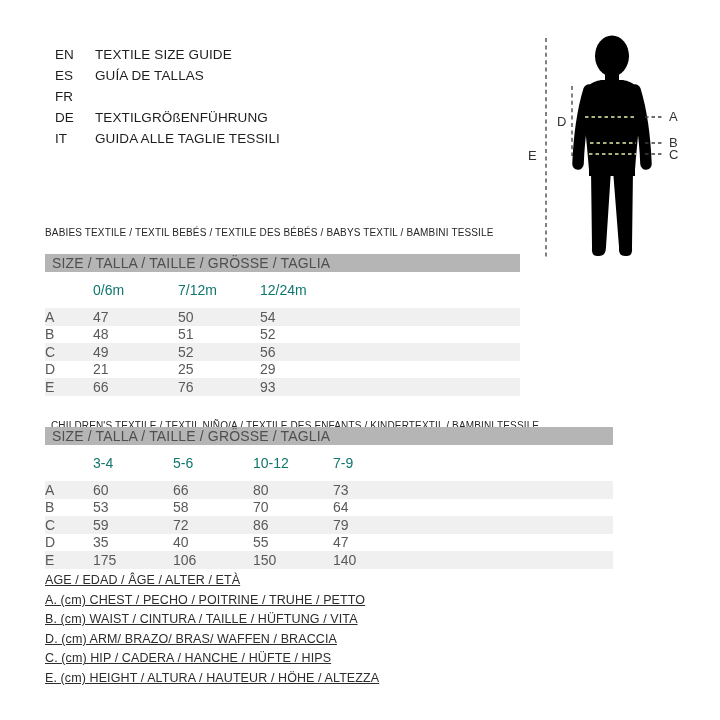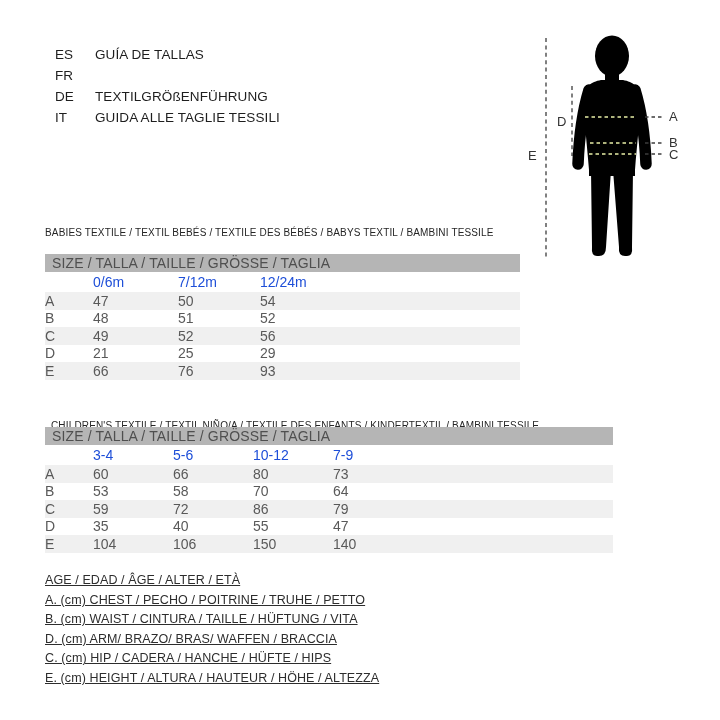--- a/index.html
+++ b/index.html
@@ -23,34 +23,38 @@
   .section-title { position:absolute; left:45px; font-size:10px; color:#262626; letter-spacing:0.15px; white-space:nowrap; }
   .title-babies   { top:227px; }
   .title-children { top:420px;margin-left:6px; }
 
   
   table.size-table { position:absolute; left:45px; border-collapse:collapse; table-layout:fixed; font-size:14px; color:#595959; }
   .table-babies   { top:254px; width:475px; }
   .table-children { top:427px; width:568px; }
   table.size-table td { height:17.5px; padding:0; text-align:left; vertical-align:middle; }
   tr.bar-row td { background:#b5b5b5; color:#4f4f4f; height:18px; padding-left:7px; letter-spacing:0.15px; }
-  tr.cols-row td { height:20px; color:#1d4ed8; }
+  tr.cols-row td { height:36px; color:#0f766e; }
   tr.stripe td { background:#f0f0f0; }
   td.row-label { padding-left:7px; }
 
   
   .legend { position:absolute; left:45px; top:571px; font-size:12.5px; color:#2d2d2d; line-height:19.6px; letter-spacing:0.1px; }
   .legend div { white-space:nowrap;text-decoration:underline; }
 </style>
 </head>
 <body>
 
 <div class="screen">
 
   <div class="lang-list">
+    <div class="lang-row">
+      <span class="lang-code">EN</span>
+      <span class="lang-title">TEXTILE SIZE GUIDE</span>
+    </div>
     <div class="lang-row">
       <span class="lang-code">ES</span>
       <span class="lang-title">GUÍA DE TALLAS</span>
     </div>
     <div class="lang-row">
       <span class="lang-code">FR</span>
     </div>
     <div class="lang-row">
       <span class="lang-code">DE</span>
       <span class="lang-title">TEXTILGRÖßENFÜHRUNG</span>
@@ -192,21 +196,21 @@
     </tr>
     <tr>
       <td class="row-label">D</td>
       <td>35</td>
       <td>40</td>
       <td>55</td>
       <td>47</td>
     </tr>
     <tr class="stripe">
       <td class="row-label">E</td>
-      <td>104</td>
+      <td>175</td>
       <td>106</td>
       <td>150</td>
       <td>140</td>
     </tr>
   </tbody>
     </table>
 
   <div class="legend">
     <div>AGE / EDAD / ÂGE / ALTER / ETÀ</div>
     <div>A. (cm) CHEST / PECHO / POITRINE / TRUHE / PETTO</div>

